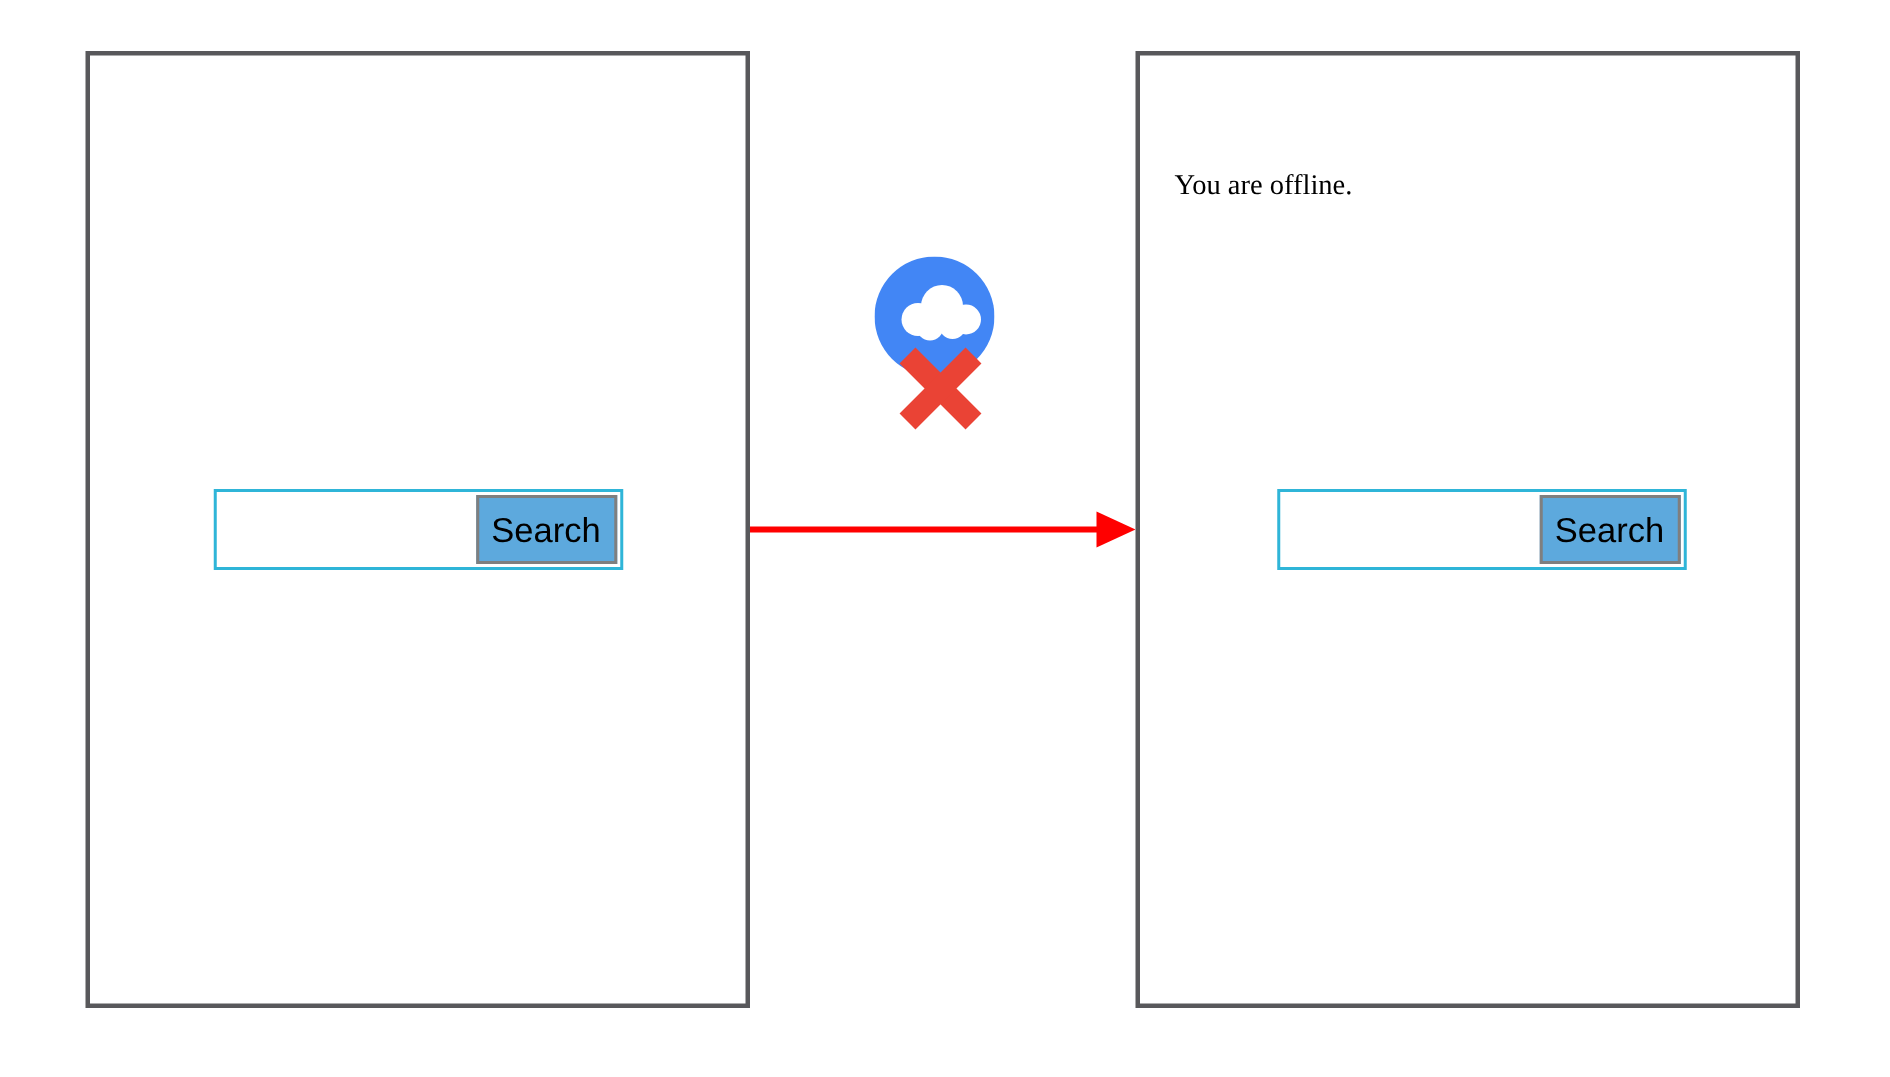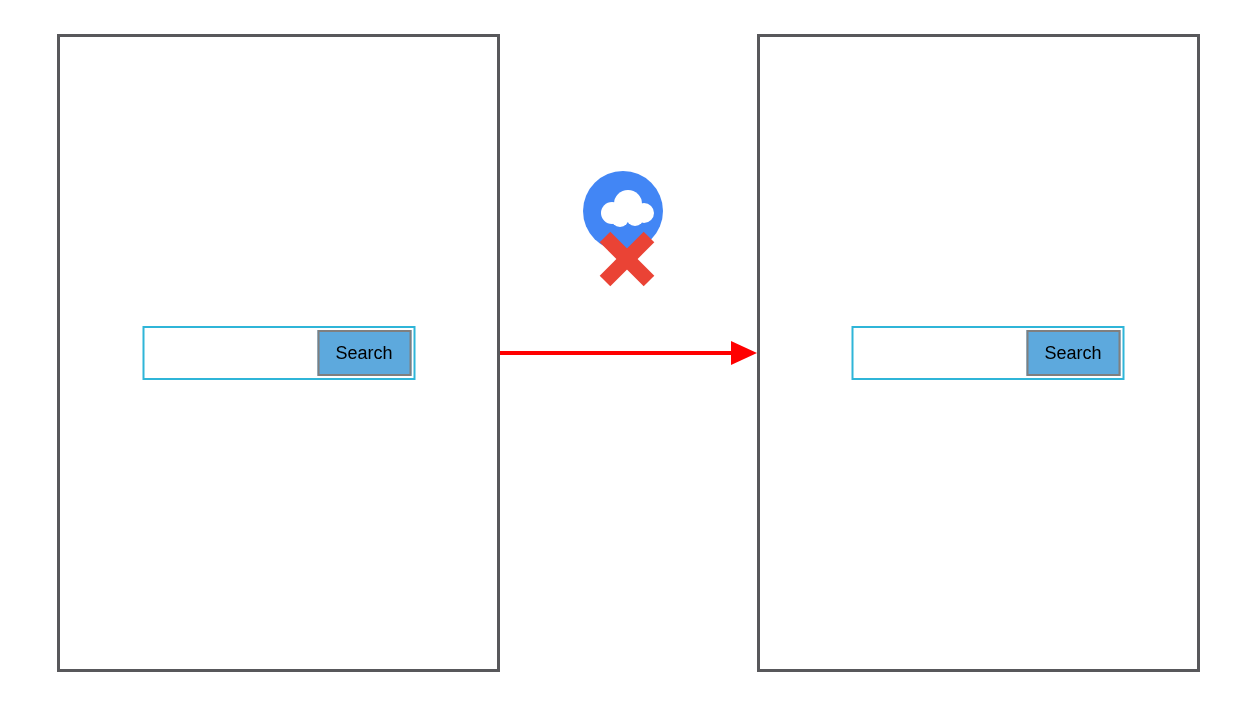--- a/index.html
+++ b/index.html
@@ -49,21 +49,21 @@
     font: 17px "Liberation Sans", sans-serif;
     padding: 0 6px;
     color: #000;
   }
   .search-button {
     width: 94px;
     box-sizing: border-box;
     background: var(--button_bg, #5DA9DD);
     border: 2px solid var(--button_border, #7F7F7F);
     font-family: "Liberation Sans", sans-serif;
-    font-size: 18px;
+    font-size: 23px;
     color: var(--button_text, #000000);
     cursor: pointer;
     padding: 0;
   }
 
   
   .offline-text {
     padding: 74px 22px 0 23px;
     font-size: 19px;
     line-height: 26px;
@@ -135,20 +135,21 @@
         <line x1="66" y1="66" x2="22" y2="110"></line>
       </g>
     </svg>
   </div>
 
   <div class="arrow-line"></div>
   <div class="arrow-head"></div>
 
   <div class="panel right">
     <div class="offline-text">
+      <p>You are offline.</p>
     </div>
     <form class="search-form">
       <input type="text" class="search-input" value="" style="">
       <button type="button" class="search-button">Search</button>
     </form>
   </div>
 
 </div>
 
 </body></html>

